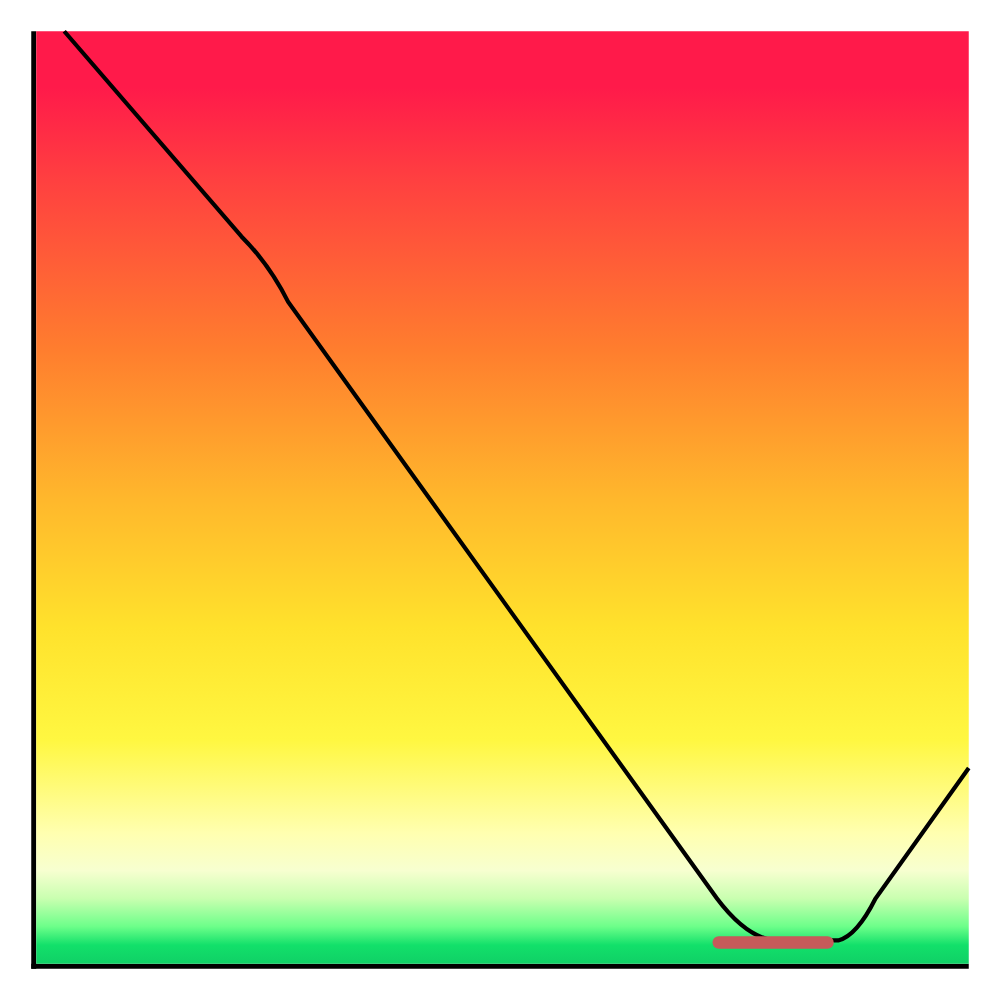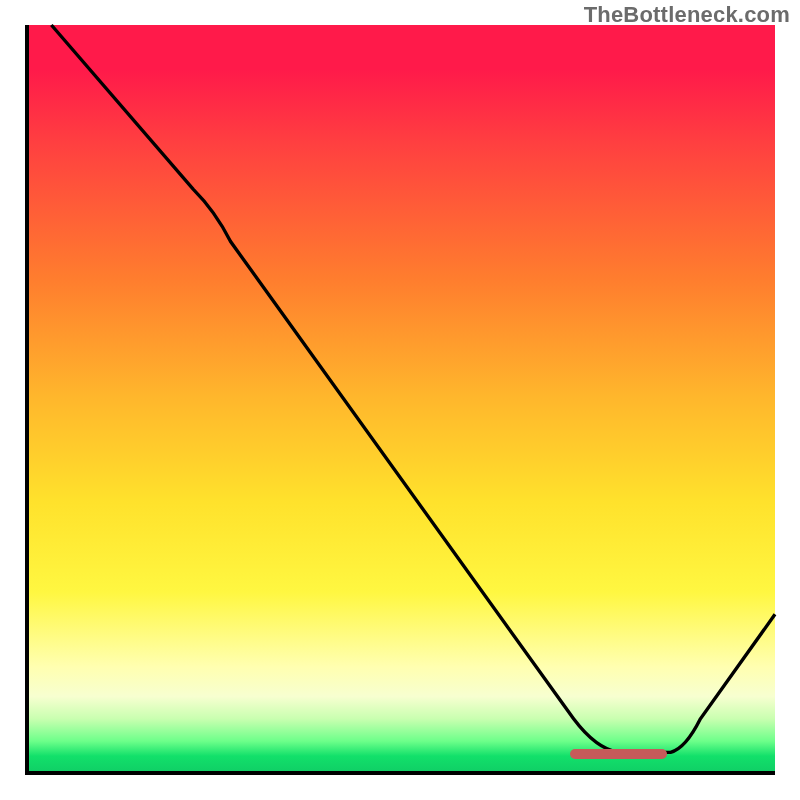--- a/index.html
+++ b/index.html
@@ -67,21 +67,20 @@
     position: absolute;
     height: 10px;
     border-radius: 5px;
     background: #c65a5a; 
   }
 </style>
 </head>
 <body>
 <div class="wrap">
 
-  <div class="watermark">TheBottleneck.com</div>
 
   <div class="plot-area">
     <div class="gradient"></div>
 
     <svg class="curve" viewBox="0 0 100 100" preserveAspectRatio="none">
 
       <path d="M 3 0
                L 22 22
                Q 25 25 27 29
                L 73 93

